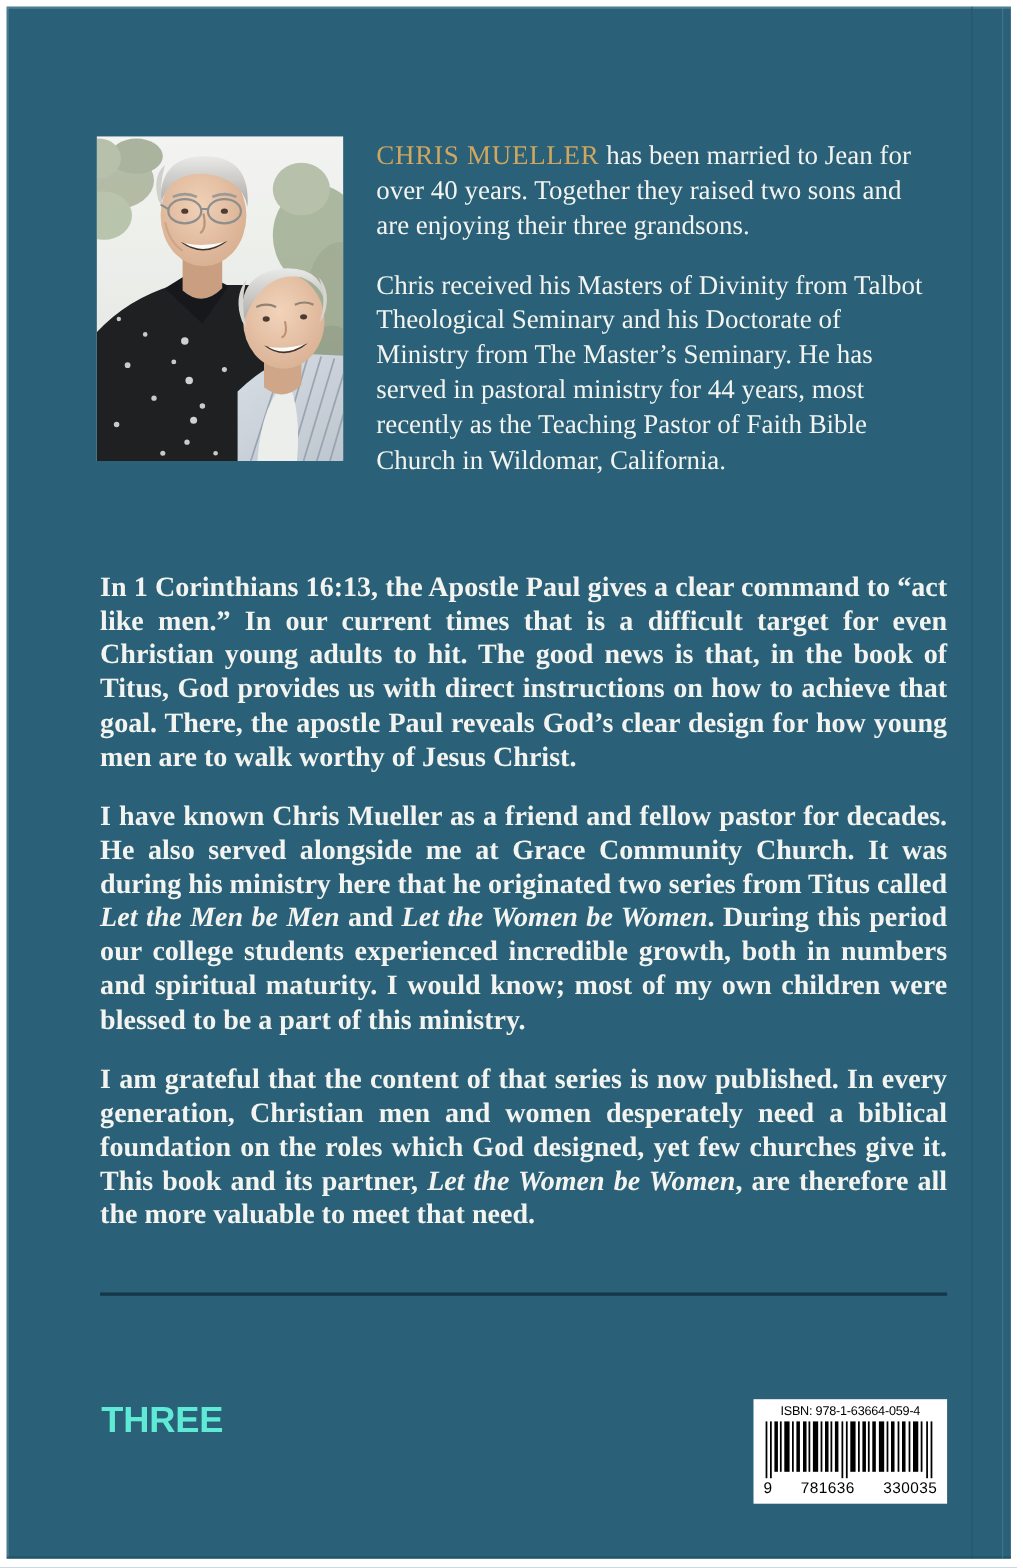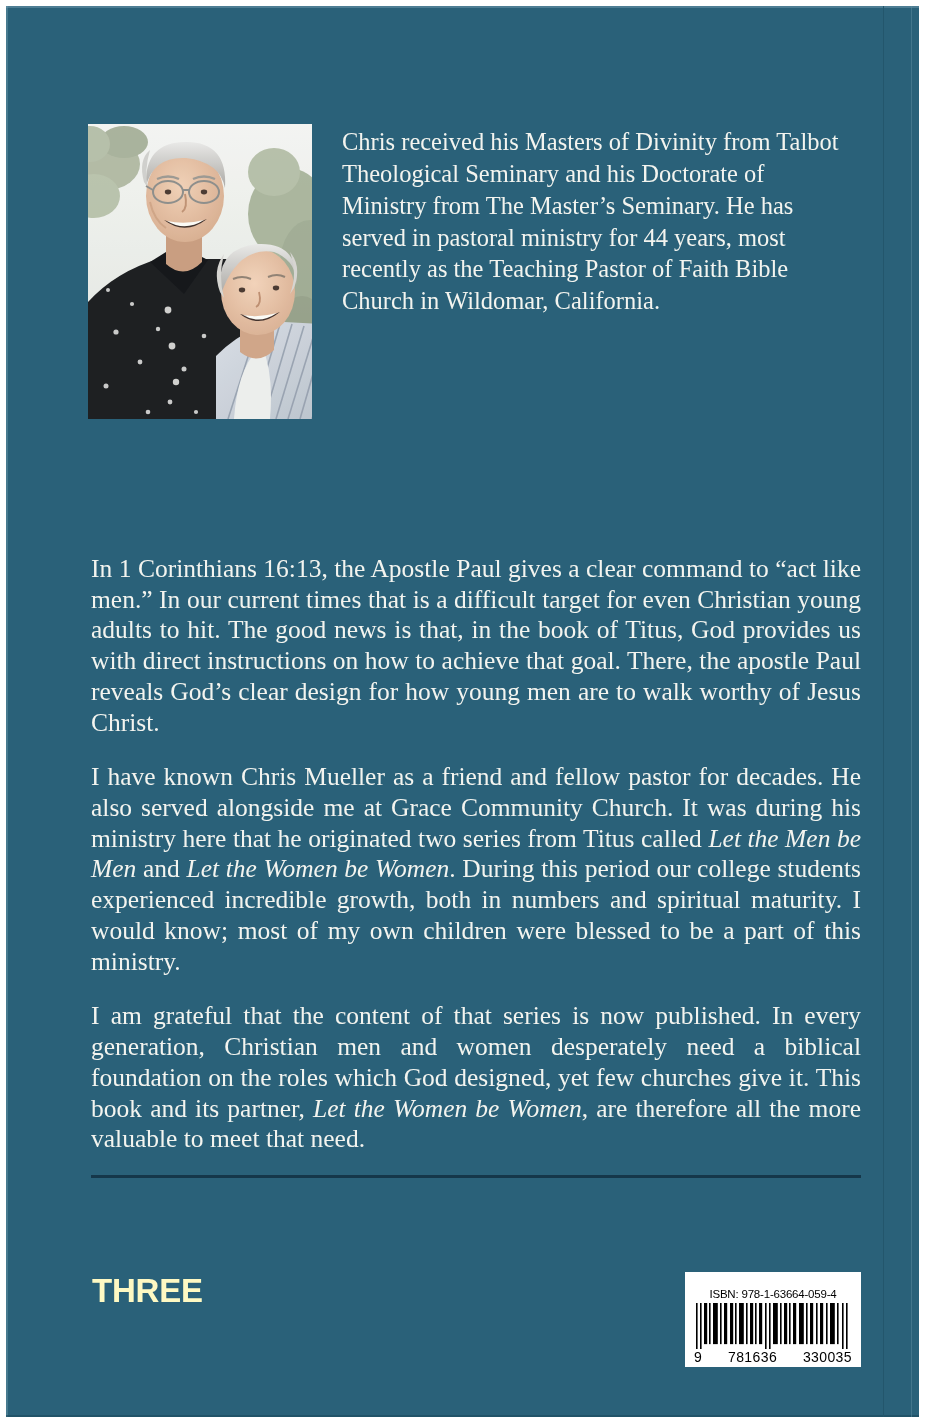--- a/index.html
+++ b/index.html
@@ -130,22 +130,23 @@
     letter-spacing: 1.6px;
     white-space: nowrap;
     font-family: "Liberation Serif", serif;
     transform: scaleX(0.94);
   }
 
   
   .foreword-body {
     position: absolute;
     left: 85px;
-    top: 548px;
+    top: 513px;
     width: 770px;
+    font-weight: bold;
   }
   .foreword-body p {
     margin: 0 0 24px 0;
     color: #f3f4ef;
     font-size: 25.5px;
     line-height: 1.205;
     text-align: justify;
     font-family: "Liberation Serif", serif;
   }
   .foreword-body p:last-child { margin-bottom: 0; }
@@ -160,39 +161,39 @@
     width: 770px;
     height: 3px;
     background: #15374a;
   }
 
   
   .publisher {
     position: absolute;
     left: 86px;
     top: 1268px;
-    color: #fef9c3;
+    color: #5eead4;
     font-family: "Liberation Sans", sans-serif;
     font-weight: bold;
     font-size: 33px;
     line-height: 1.06;
     letter-spacing: -0.2px;
   }
   .publisher div { white-space: nowrap; }
 
   
   .barcode-box {
     position: absolute;
     left: 679px;
     top: 1266px;
     width: 176px;
     height: 95px;
     background: #ffffff;
     box-sizing: border-box;
-    padding: 17px 8px 3px 8px;
+    padding: 6px 8px 3px 8px;
     display: flex;
     flex-direction: column;
     align-items: center;
   }
   .isbn-text {
     color: #000000;
     font-family: "Liberation Sans", sans-serif;
     font-size: 11.5px;
     letter-spacing: -0.2px;
     line-height: 1;
@@ -362,20 +363,21 @@
         <path d="M 171 168 Q 174 180 168 183" stroke="#bb8b6d" stroke-width="1.8" fill="none"></path>
 
         <path d="M 152 190 Q 171 205 192 188 Q 171 197 152 190 Z" fill="#3d2b25"></path>
         <path d="M 155 191 Q 171 201 189 189 Q 171 194 155 191 Z" fill="#fbfbf6"></path>
 
         <rect width="224" height="295" fill="#ffffff" opacity="0.04"></rect>
       </svg>
     </div>
 
     <div class="author-text">
+      <p><span class="author-name">CHRIS MUELLER</span><span> has been married to Jean for over 40 years. Together they raised two sons and are enjoying their three grandsons.</span></p>
       <p>Chris received his Masters of Divinity from Talbot Theological Seminary and his Doctorate of Ministry from The Master’s Seminary. He has served in pastoral ministry for 44 years, most recently as the Teaching Pastor of Faith Bible Church in Wildomar, California.</p>
     </div>
 
   </div>
 
 
   <div class="foreword-body">
     <p class="last-line-left">In 1 Corinthians 16:13, the Apostle Paul gives a clear command to “act like men.” In our current times that is a difficult target for even Christian young adults to hit. The good news is that, in the book of Titus, God provides us with direct instructions on how to achieve that goal. There, the apostle Paul reveals God’s clear design for how young men are to walk worthy of Jesus Christ.</p>
 
     <p class="last-line-left"><span>I have known Chris Mueller as a friend and fellow pastor for decades. He also served alongside me at Grace Community Church. It was during his ministry here that he originated two series from Titus called </span><em>Let the Men be Men</em><span> and </span><em>Let the Women be Women</em><span>. During this period our college students experienced incredible growth, both in numbers and spiritual maturity. I would know; most of my own children were blessed to be a part of this ministry.</span></p>

